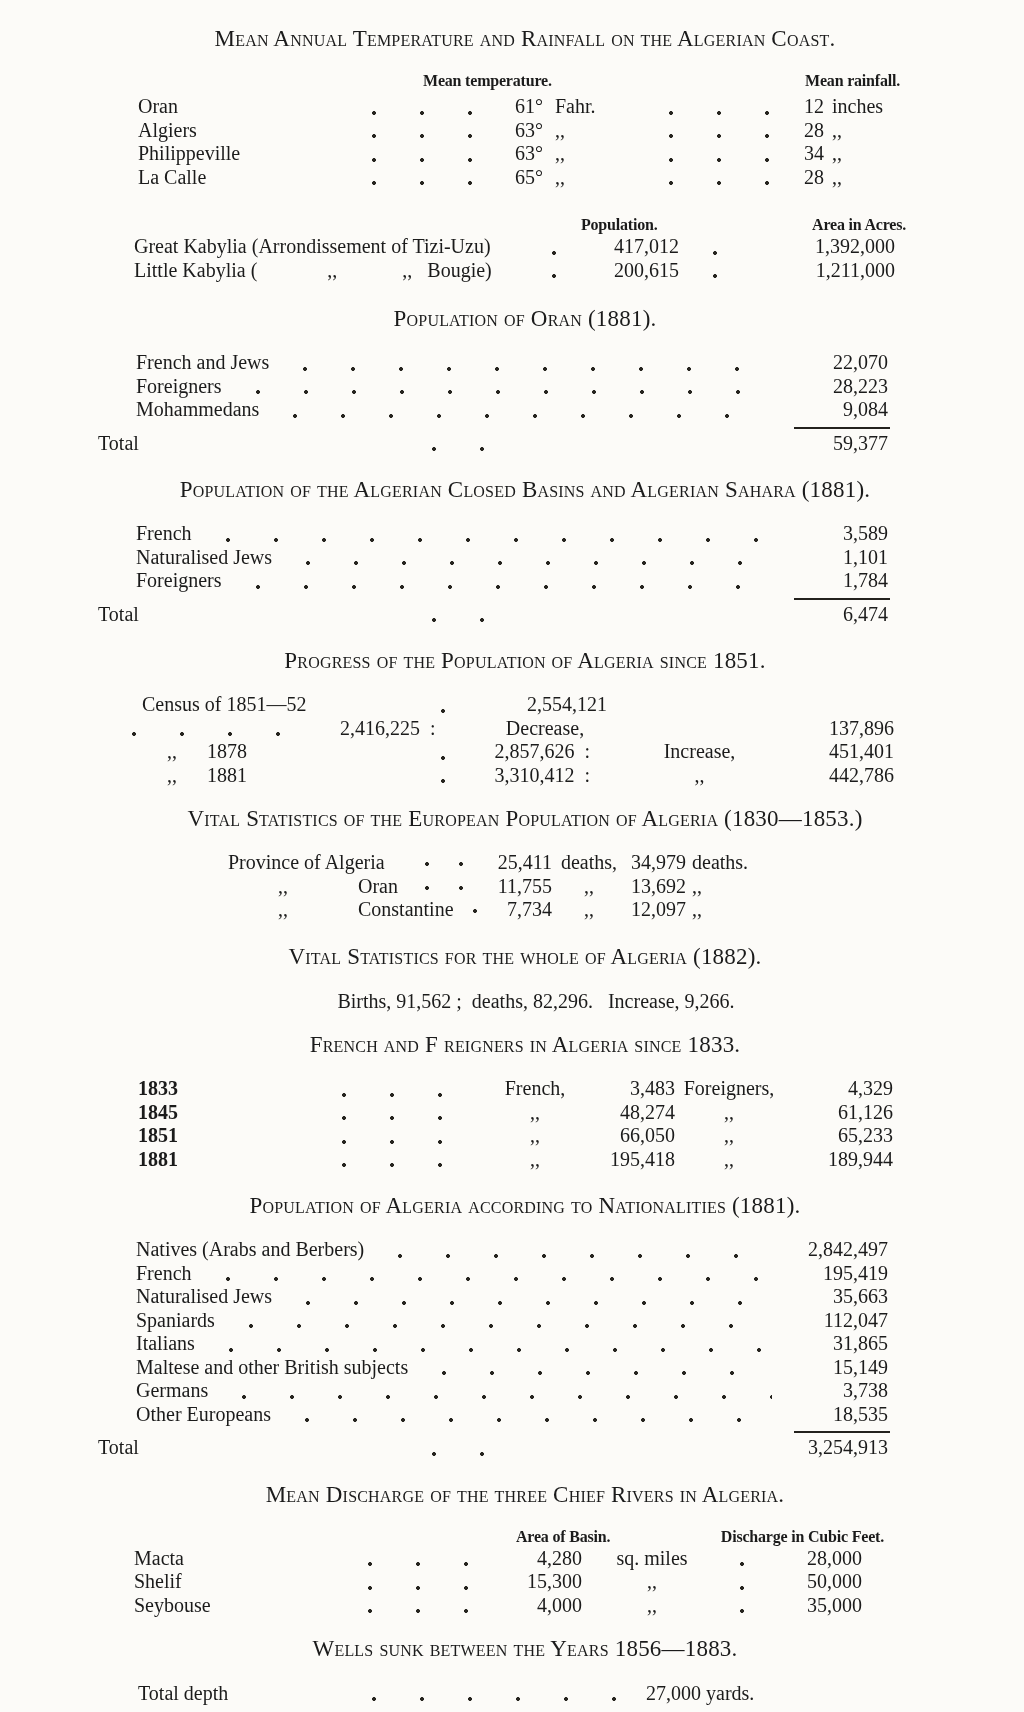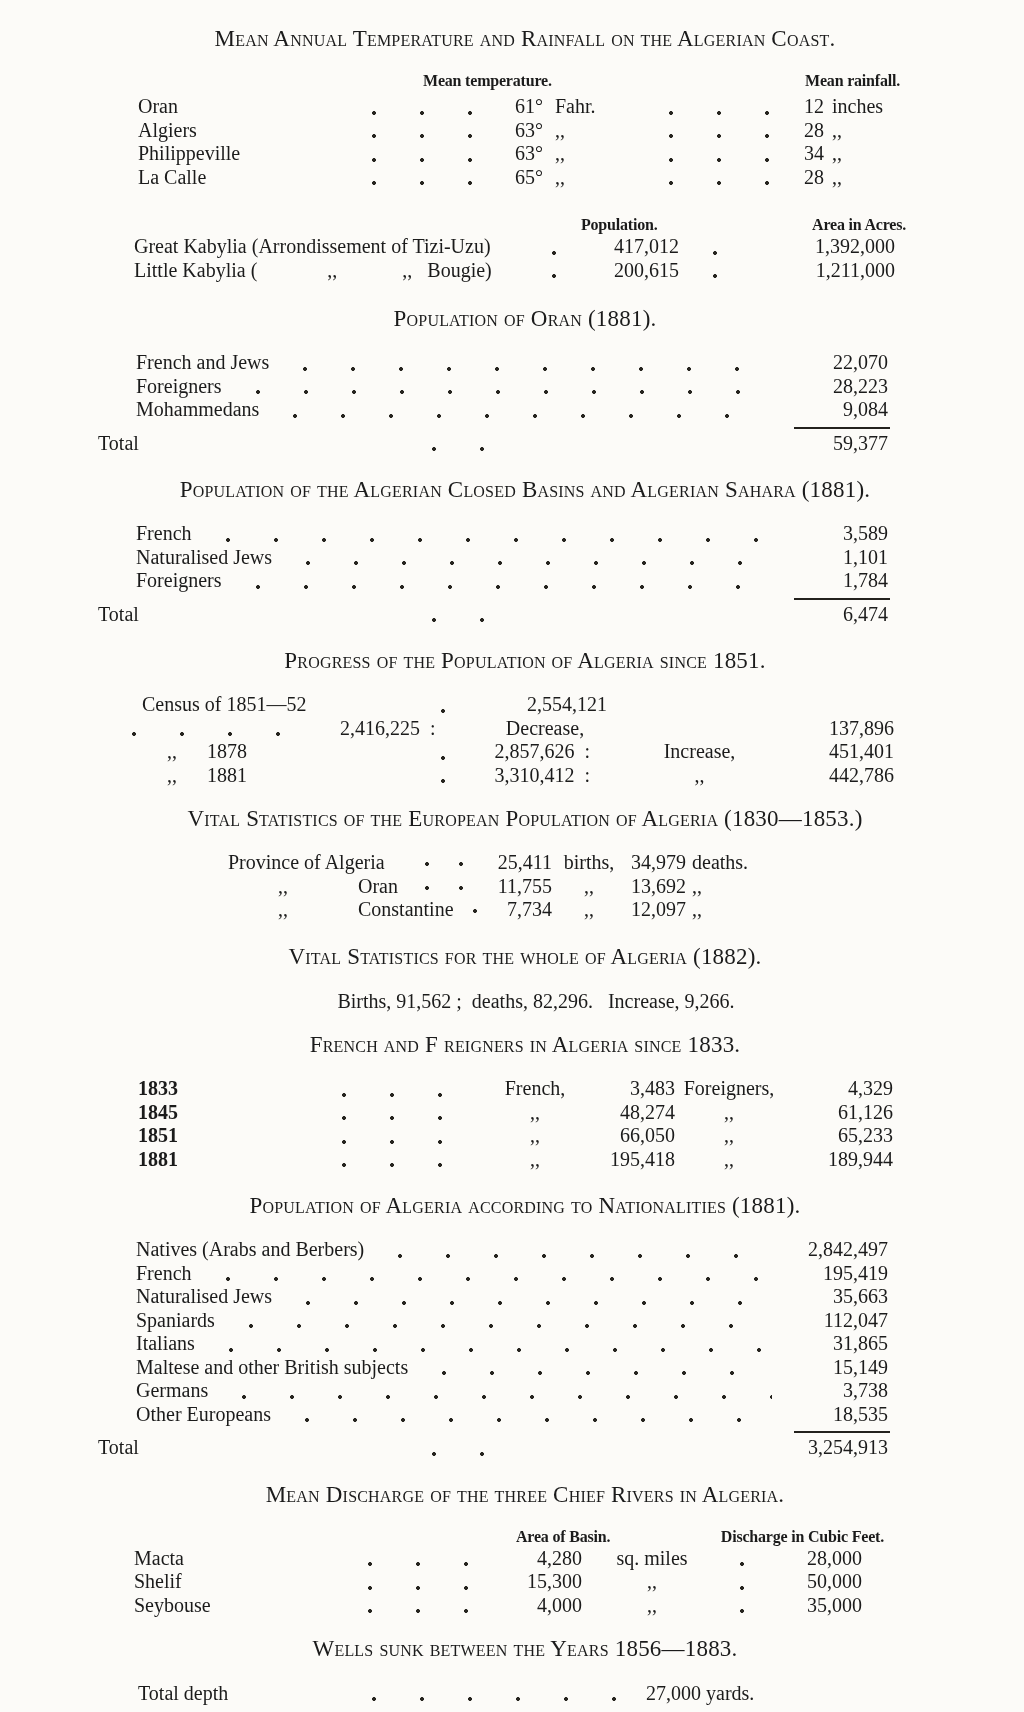--- a/index.html
+++ b/index.html
@@ -271,21 +271,21 @@
       </div>
     </section>
 
     <section class="sec-f">
       <h2 class="stitle">Vital Statistics of the European Population of Algeria (1830—1853.)</h2>
       <div class="rows">
         <div class="vrow">
           <span class="va">Province of Algeria</span>
           <span class="vdots"></span>
           <span class="vb">25,411</span>
-          <span class="vbu">births,</span>
+          <span class="vbu">deaths,</span>
           <span class="vd2">34,979</span>
           <span class="vdu">deaths.</span>
         </div>
         <div class="vrow">
           <span class="va">          ,,              Oran</span>
           <span class="vdots"></span>
           <span class="vb">11,755</span>
           <span class="vbu">,,</span>
           <span class="vd2">13,692</span>
           <span class="vdu">,,</span>

